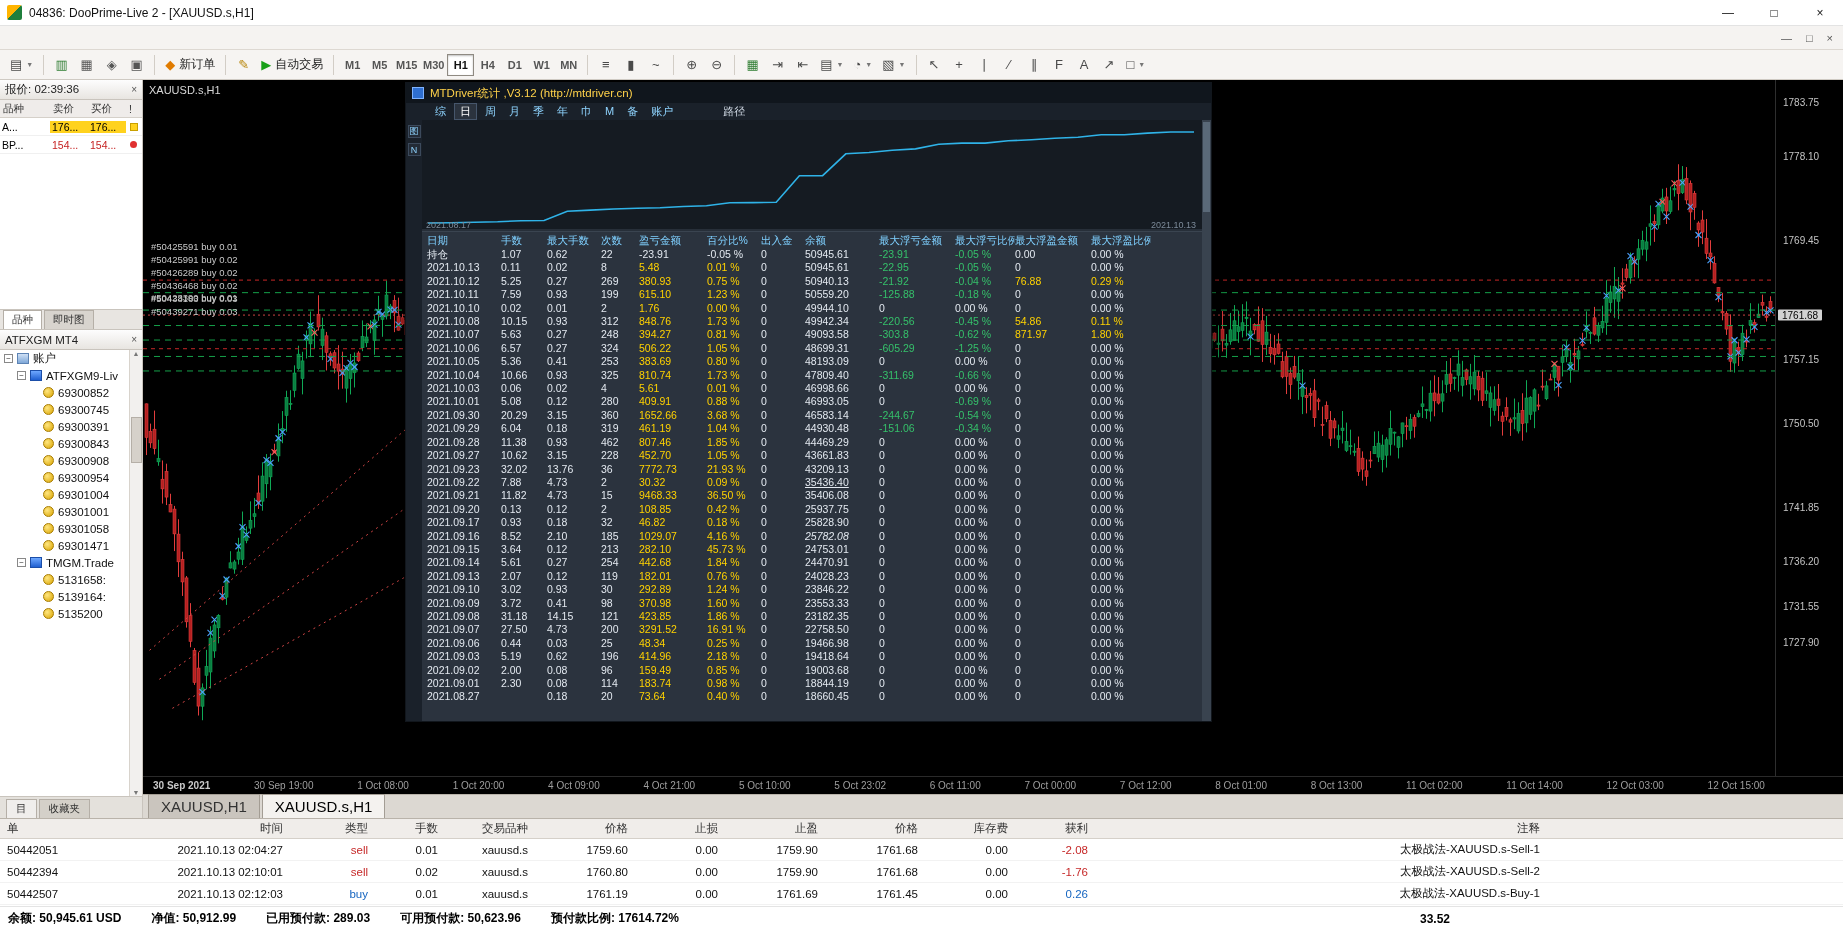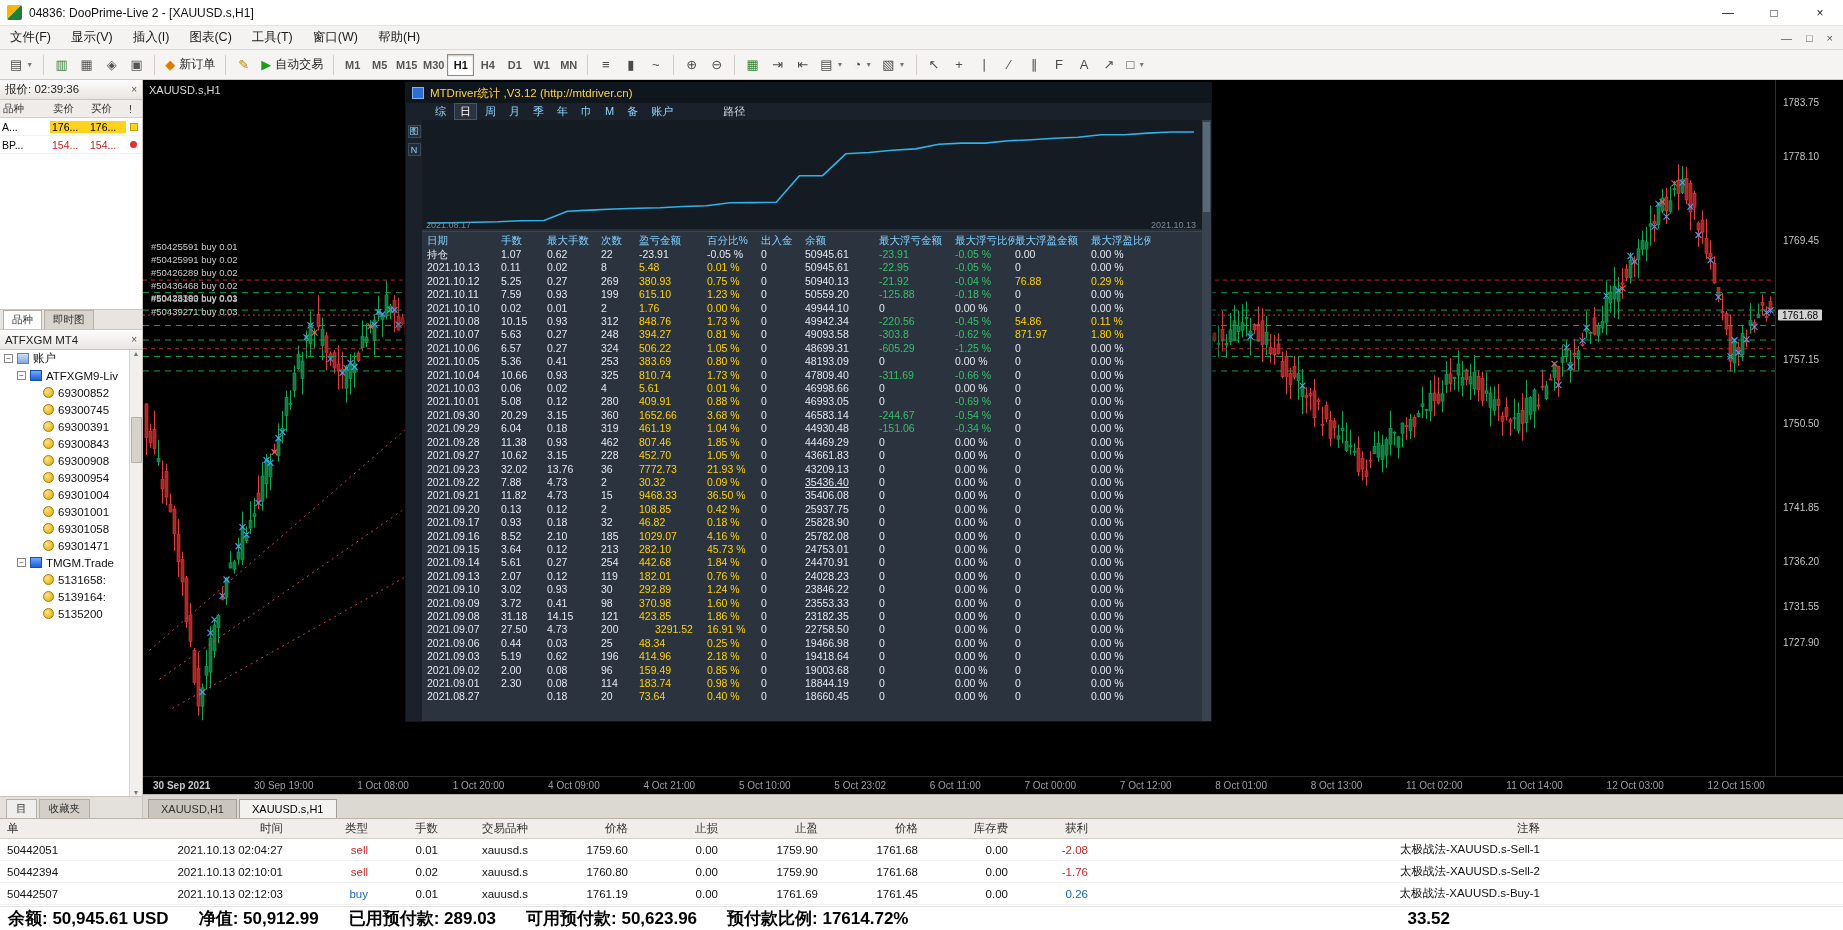--- a/index.html
+++ b/index.html
@@ -73,21 +73,21 @@
   #candlesSvg{position:absolute;inset:0;z-index:1;}
   .chart-symbol{position:absolute;left:6px;top:4px;color:#d8d8d8;font-size:11px;z-index:3;}
   .order-label{position:absolute;left:8px;color:#c9c9c9;font-size:9.5px;z-index:2;white-space:nowrap;}
   .price-scale{width:68px;flex:none;background:#000;border-left:1px solid #2e2e2e;position:relative;font-size:10px;color:#c4c4c4;}
   .ps-label{position:absolute;left:7px;transform:translateY(-50%);}
   .ps-current{position:absolute;left:2px;transform:translateY(-50%);background:#d2d2d2;color:#000;padding:0 4px;font-size:10px;border-radius:1px;}
   .time-axis{height:18px;flex:none;background:#000;border-top:1px solid #2a2a2a;display:flex;align-items:center;justify-content:space-between;color:#9e9e9e;font-size:10px;padding:0 8px 0 10px;padding-right:78px;}
   .ta-label{white-space:nowrap;}
   .ta-label.date{color:#c9c9c9;font-weight:bold;}
   .chart-tabs-bar{height:24px;flex:none;background:#dcd8d2;border-top:1px solid #b9b3aa;display:flex;align-items:flex-end;padding-left:5px;gap:2px;}
-  .chart-tab{font-size:11px;padding:3px 12px;background:#cac5be;border:1px solid #a39d94;border-bottom:none;color:#333;}
+  .chart-tab{font-size:15px;padding:3px 12px;background:#cac5be;border:1px solid #a39d94;border-bottom:none;color:#333;}
   .chart-tab.active{background:#f4f2ef;color:#000;}
 
   
   .mtd{position:absolute;left:262px;top:2px;width:807px;height:640px;background:#2b333e;border:1px solid #11161c;box-shadow:2px 3px 14px rgba(0,0,0,.7);display:flex;flex-direction:column;font-size:10.5px;color:#dfe6ee;z-index:5;}
   .mtd-title{height:20px;flex:none;background: #10161d;color:#ffd24a;display:flex;align-items:center;padding:0 6px;font-size:11.5px;gap:6px;}
   .mtd-ico{width:12px;height:12px;background:#2f6fd0;border:1px solid #7fb3ff;flex:none;}
   .mtd-tabs{height:17px;flex:none;background:#1a212a;display:flex;align-items:center;gap:3px;padding-left:24px;color:#8fd4ff;font-size:11px;}
   .mtd-tab{padding:0 5px;line-height:15px;}
   .mtd-tab.active{background:#2b333e;color:#fff;border:1px solid #46566b;}
   .mtd-path{margin-left:42px;color:#cfd8e3;}
@@ -111,49 +111,40 @@
   .terminal{height:112px;flex:none;background:#fff;border-top:1px solid #b9b3aa;display:flex;flex-direction:column;font-size:11.5px;}
   .t-header,.t-row{display:grid;grid-template-columns:90px 200px 85px 70px 90px 100px 90px 100px 100px 90px 80px 452px 1fr;align-items:center;}
   .t-header{height:20px;background:#f0edea;border-bottom:1px solid #d5d0c9;color:#333;flex:none;}
   .t-row{height:22px;border-bottom:1px solid #f2f2f2;color:#111;flex:none;}
   .t-header span,.t-row span{padding:0 7px;overflow:hidden;white-space:nowrap;text-align:right;}
   .t-header span:first-child,.t-row span:first-child{text-align:left;}
   .type-sell{color:#c62828;}
   .type-buy{color:#1565c0;}
   .pf-neg{color:#c62828;}
   .pf-pos{color:#1565c0;}
-  .balance-row{margin-top:auto;height:24px;position:relative;font-weight:bold;font-size:17px;display:flex;align-items:center;padding-left:8px;border-top:1px solid #e4e4e4;color:#000;flex:none;}
+  .balance-row{margin-top:auto;height:24px;position:relative;font-weight:bold;font-size:12px;display:flex;align-items:center;padding-left:8px;border-top:1px solid #e4e4e4;color:#000;flex:none;}
   .bal-seg{margin-right:30px;white-space:nowrap;}
   .balance-profit{position:absolute;left:1385px;width:65px;text-align:right;}
 </style>
 </head>
 <body>
 
 <div class="app">
 
   <div class="titlebar">
     <div class="app-icon"></div>
     <div class="title-text">04836: DooPrime-Live 2 - [XAUUSD.s,H1]</div>
     <div class="win-controls">
       <div class="win-btn">—</div>
       <div class="win-btn">□</div>
       <div class="win-btn">×</div>
     </div>
   </div>
 
   <div class="menubar">
-    <div class="menu-items" id="menuItems">
-        <div class="menu-item">文件(F)</div>
-        <div class="menu-item">显示(V)</div>
-        <div class="menu-item">插入(I)</div>
-        <div class="menu-item">图表(C)</div>
-        <div class="menu-item">工具(T)</div>
-        <div class="menu-item">窗口(W)</div>
-        <div class="menu-item">帮助(H)</div>
-      </div>
     <div class="mdi-controls" id="mdiControls">
         <span>—</span>
         <span>□</span>
         <span>×</span>
       </div>
   </div>
 
   <div class="toolbar" id="toolbarItems">
       <div class="tb-btn">
         <span class="tb-glyph">▤</span>
@@ -1718,21 +1709,21 @@
                       <span style="color: rgb(227, 233, 240);">0.00 %</span>
                     </div>
                     <div class="mtd-row">
                       <span style="color: rgb(227, 233, 240);">2021.09.16</span>
                       <span style="color: rgb(227, 233, 240);">8.52</span>
                       <span style="color: rgb(227, 233, 240);">2.10</span>
                       <span style="color: rgb(227, 233, 240);">185</span>
                       <span style="color: rgb(255, 210, 0);">1029.07</span>
                       <span style="color: rgb(255, 210, 0);">4.16 %</span>
                       <span style="color: rgb(227, 233, 240);">0</span>
-                      <span style="color: rgb(227, 233, 240);">25782.08</span>
+                      <span style="color: rgb(227, 233, 240); font-style: italic;">25782.08</span>
                       <span style="color: rgb(227, 233, 240);">0</span>
                       <span style="color: rgb(227, 233, 240);">0.00 %</span>
                       <span style="color: rgb(227, 233, 240);">0</span>
                       <span style="color: rgb(227, 233, 240);">0.00 %</span>
                     </div>
                     <div class="mtd-row">
                       <span style="color: rgb(227, 233, 240);">2021.09.15</span>
                       <span style="color: rgb(227, 233, 240);">3.64</span>
                       <span style="color: rgb(227, 233, 240);">0.12</span>
                       <span style="color: rgb(227, 233, 240);">213</span>
@@ -1813,21 +1804,21 @@
                       <span style="color: rgb(227, 233, 240);">0</span>
                       <span style="color: rgb(227, 233, 240);">0.00 %</span>
                       <span style="color: rgb(227, 233, 240);">0</span>
                       <span style="color: rgb(227, 233, 240);">0.00 %</span>
                     </div>
                     <div class="mtd-row">
                       <span style="color: rgb(227, 233, 240);">2021.09.07</span>
                       <span style="color: rgb(227, 233, 240);">27.50</span>
                       <span style="color: rgb(227, 233, 240);">4.73</span>
                       <span style="color: rgb(227, 233, 240);">200</span>
-                      <span style="color: rgb(255, 210, 0); margin-left: 16px;">3291.52</span>
+                      <span style="color: rgb(255, 210, 0);">3291.52</span>
                       <span style="color: rgb(255, 210, 0);">16.91 %</span>
                       <span style="color: rgb(227, 233, 240);">0</span>
                       <span style="color: rgb(227, 233, 240);">22758.50</span>
                       <span style="color: rgb(227, 233, 240);">0</span>
                       <span style="color: rgb(227, 233, 240);">0.00 %</span>
                       <span style="color: rgb(227, 233, 240);">0</span>
                       <span style="color: rgb(227, 233, 240);">0.00 %</span>
                     </div>
                     <div class="mtd-row">
                       <span style="color: rgb(227, 233, 240);">2021.09.06</span>

